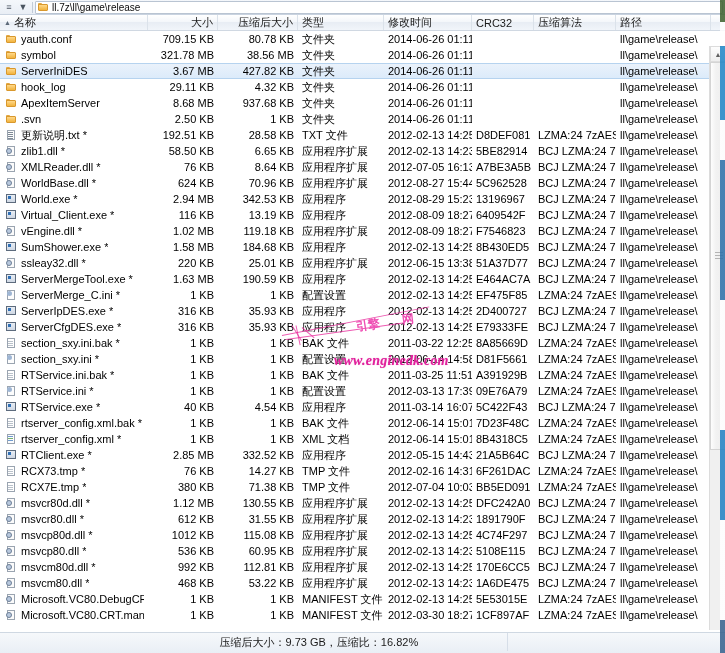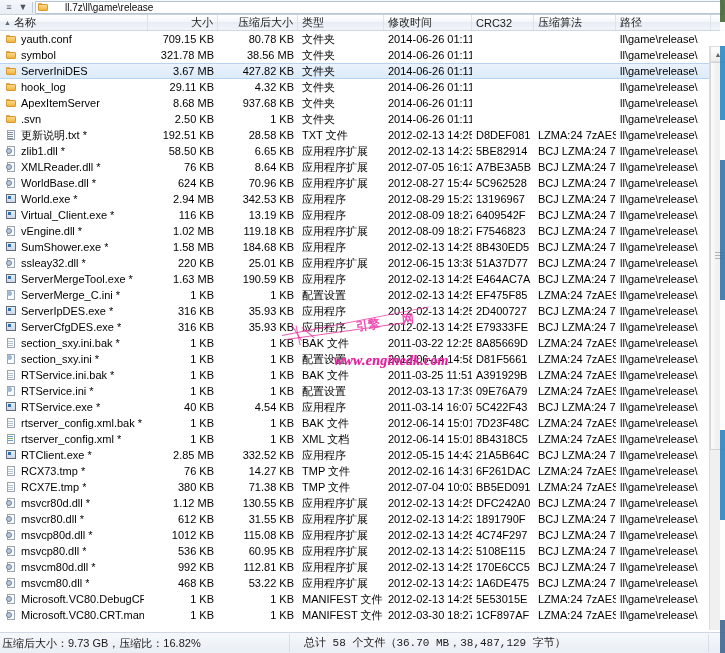--- a/index.html
+++ b/index.html
@@ -60,21 +60,21 @@
     border-radius: 1px;
     padding: 0 2px;
     box-sizing: border-box;
     overflow: hidden;
   }
   .addr-path {
     font-size: 10px;
     color: #0a0a0a;
     white-space: nowrap;
     line-height: 11px;
-    padding-left: 16px;
+    padding-left: 3px;
   }
 
   
   .ico {
     width: 11px;
     height: 10px;
     position: relative;
     flex: none;
     display: inline-block;
   }
@@ -357,20 +357,21 @@
     bottom: 0;
     width: 725px;
     height: 21px;
     display: flex;
     align-items: center;
     background: linear-gradient(to bottom, #f6f8fb 0%, #e9eef5 100%);
     border-top: 1px solid #cfd8e2;
     box-sizing: border-box;
     font-size: 11px;
     color: #1a1a1a;
+    flex-direction: column;
   }
   .st-left {
     flex: none;
     width: 290px;
     padding-left: 2px;
     overflow: hidden;
     white-space: nowrap;
     border-right: 1px solid #d6dee8;
     height: 18px;
     line-height: 18px;

